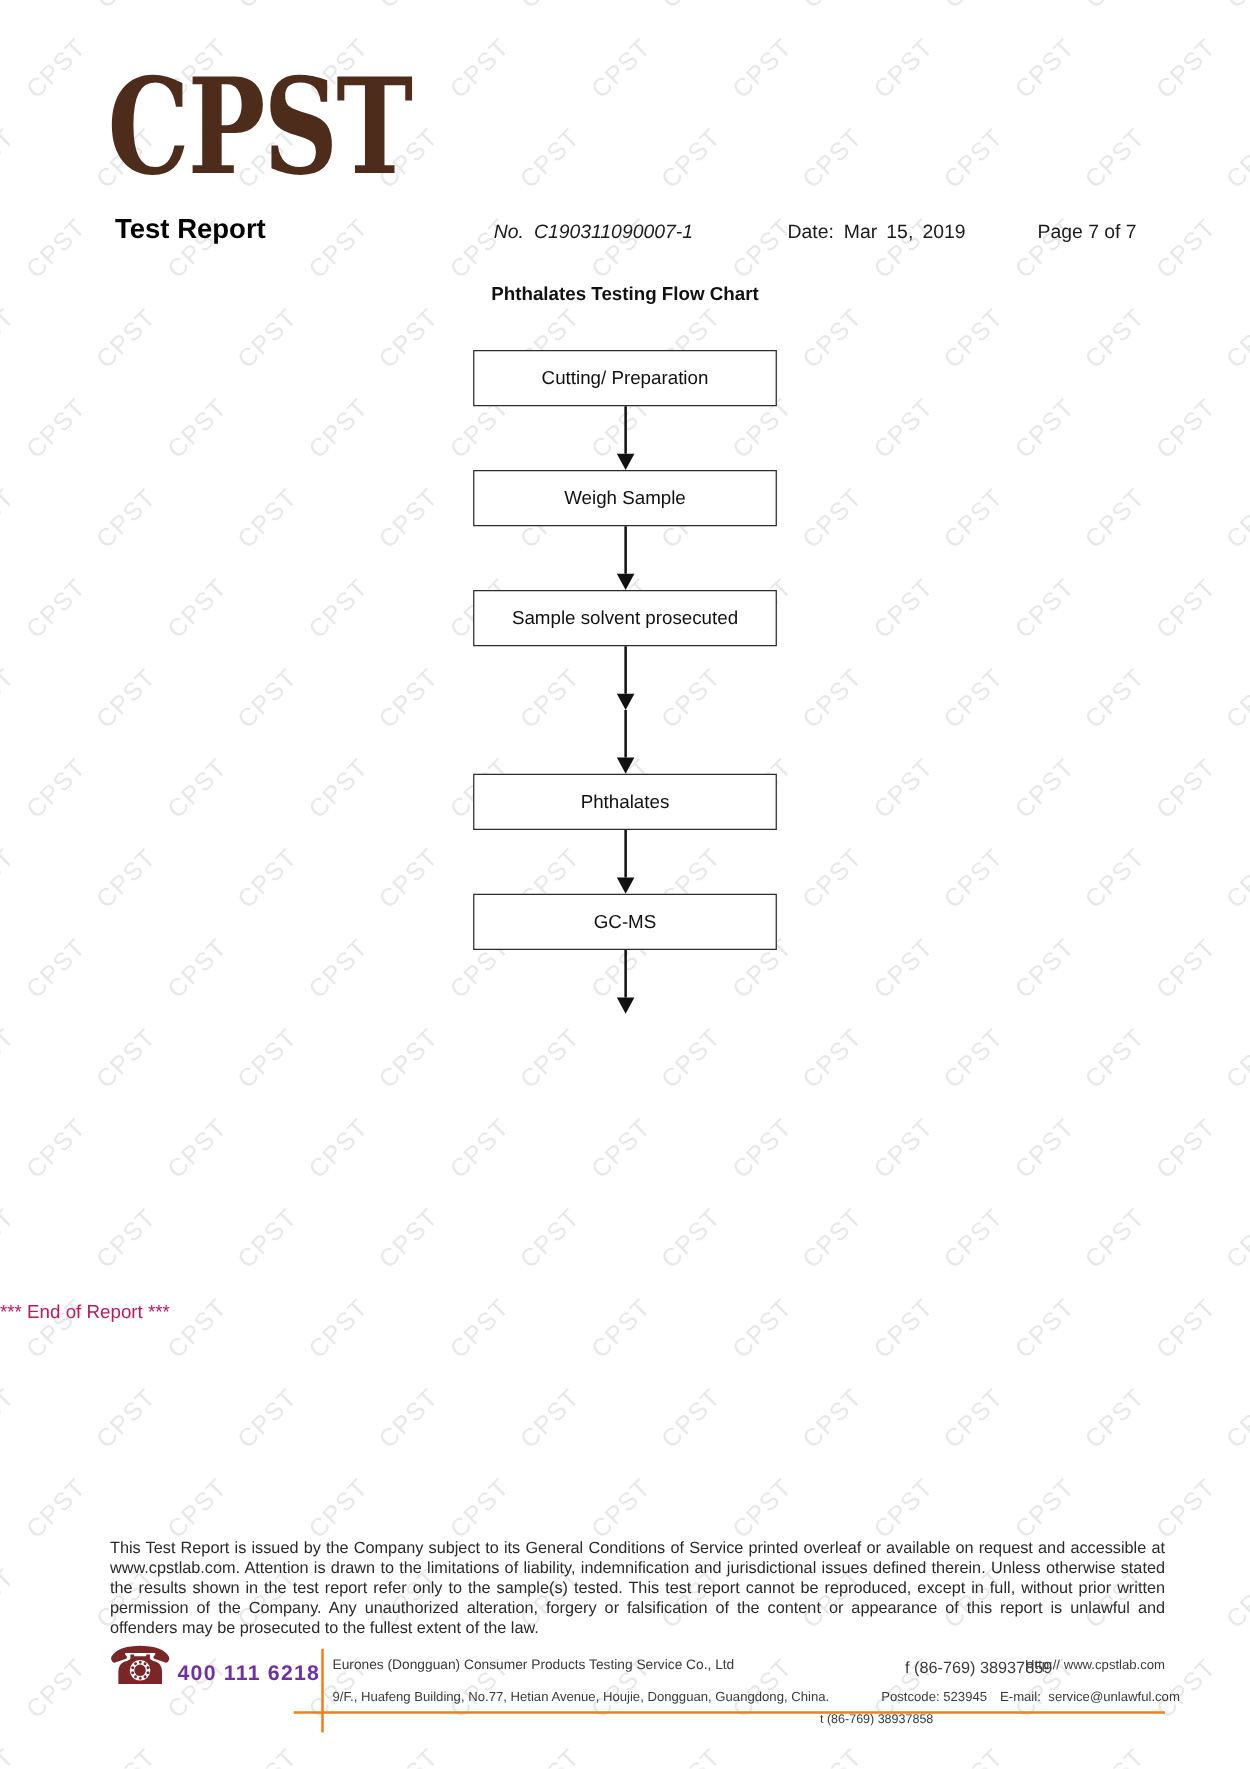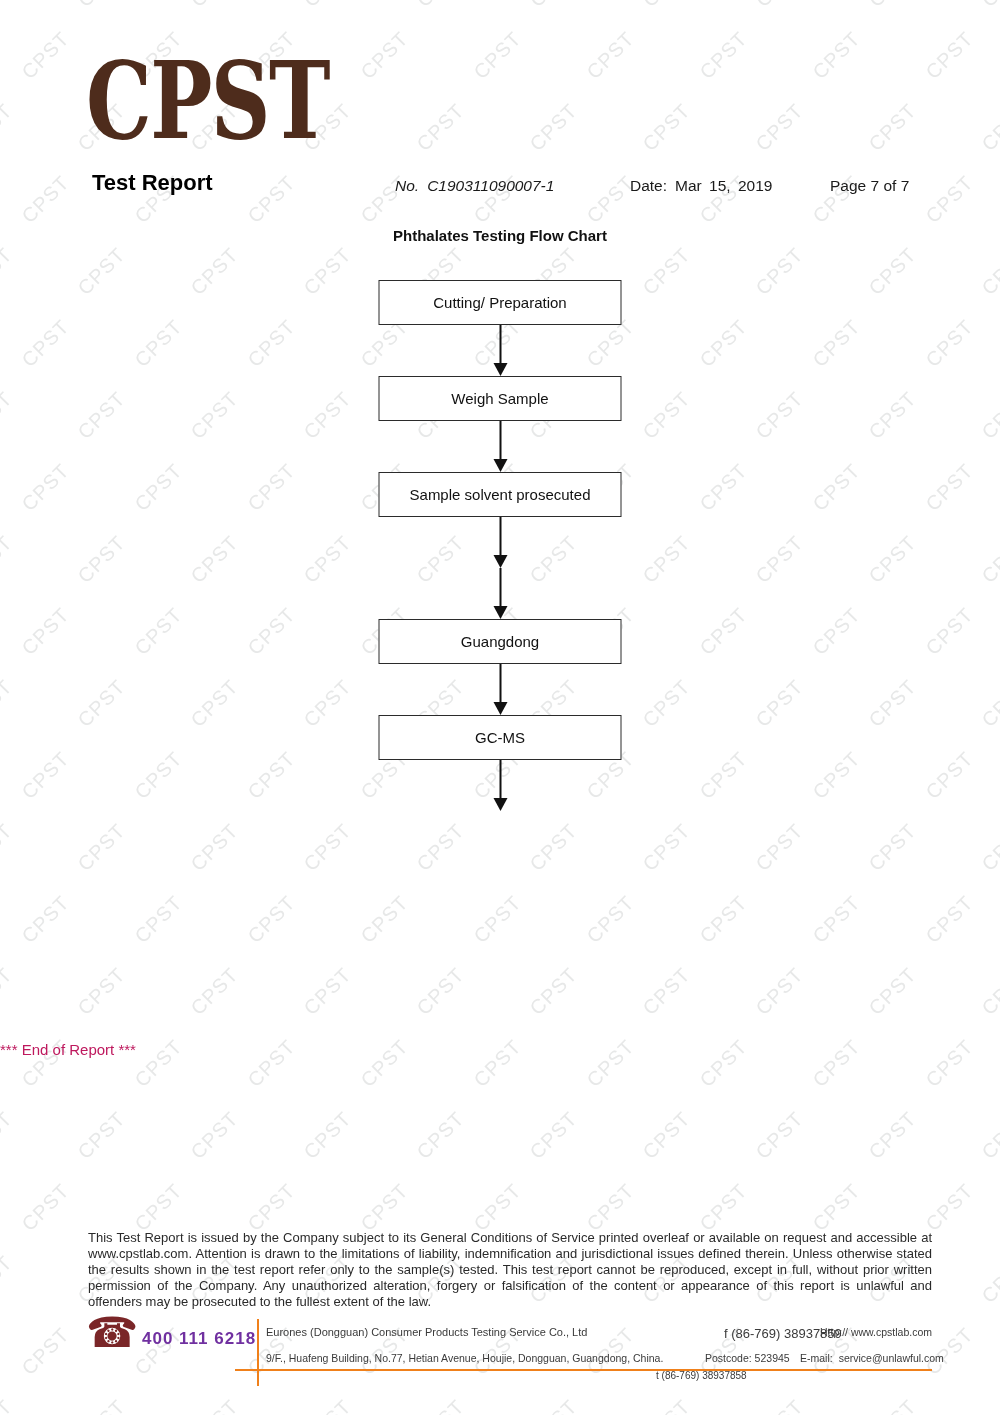--- a/index.html
+++ b/index.html
@@ -318,21 +318,21 @@
         </div>
         <div class="flow-box">Sample solvent prosecuted</div>
         <div class="flow-arrow">
           <div class="shaft"></div>
           <div class="head"></div>
         </div>
         <div class="flow-arrow">
           <div class="shaft"></div>
           <div class="head"></div>
         </div>
-        <div class="flow-box">Guangdong</div>
+        <div class="flow-box">Phthalates</div>
         <div class="flow-arrow">
           <div class="shaft"></div>
           <div class="head"></div>
         </div>
         <div class="flow-box">GC-MS</div>
         <div class="flow-arrow">
           <div class="shaft"></div>
           <div class="head"></div>
         </div>
       </div>

